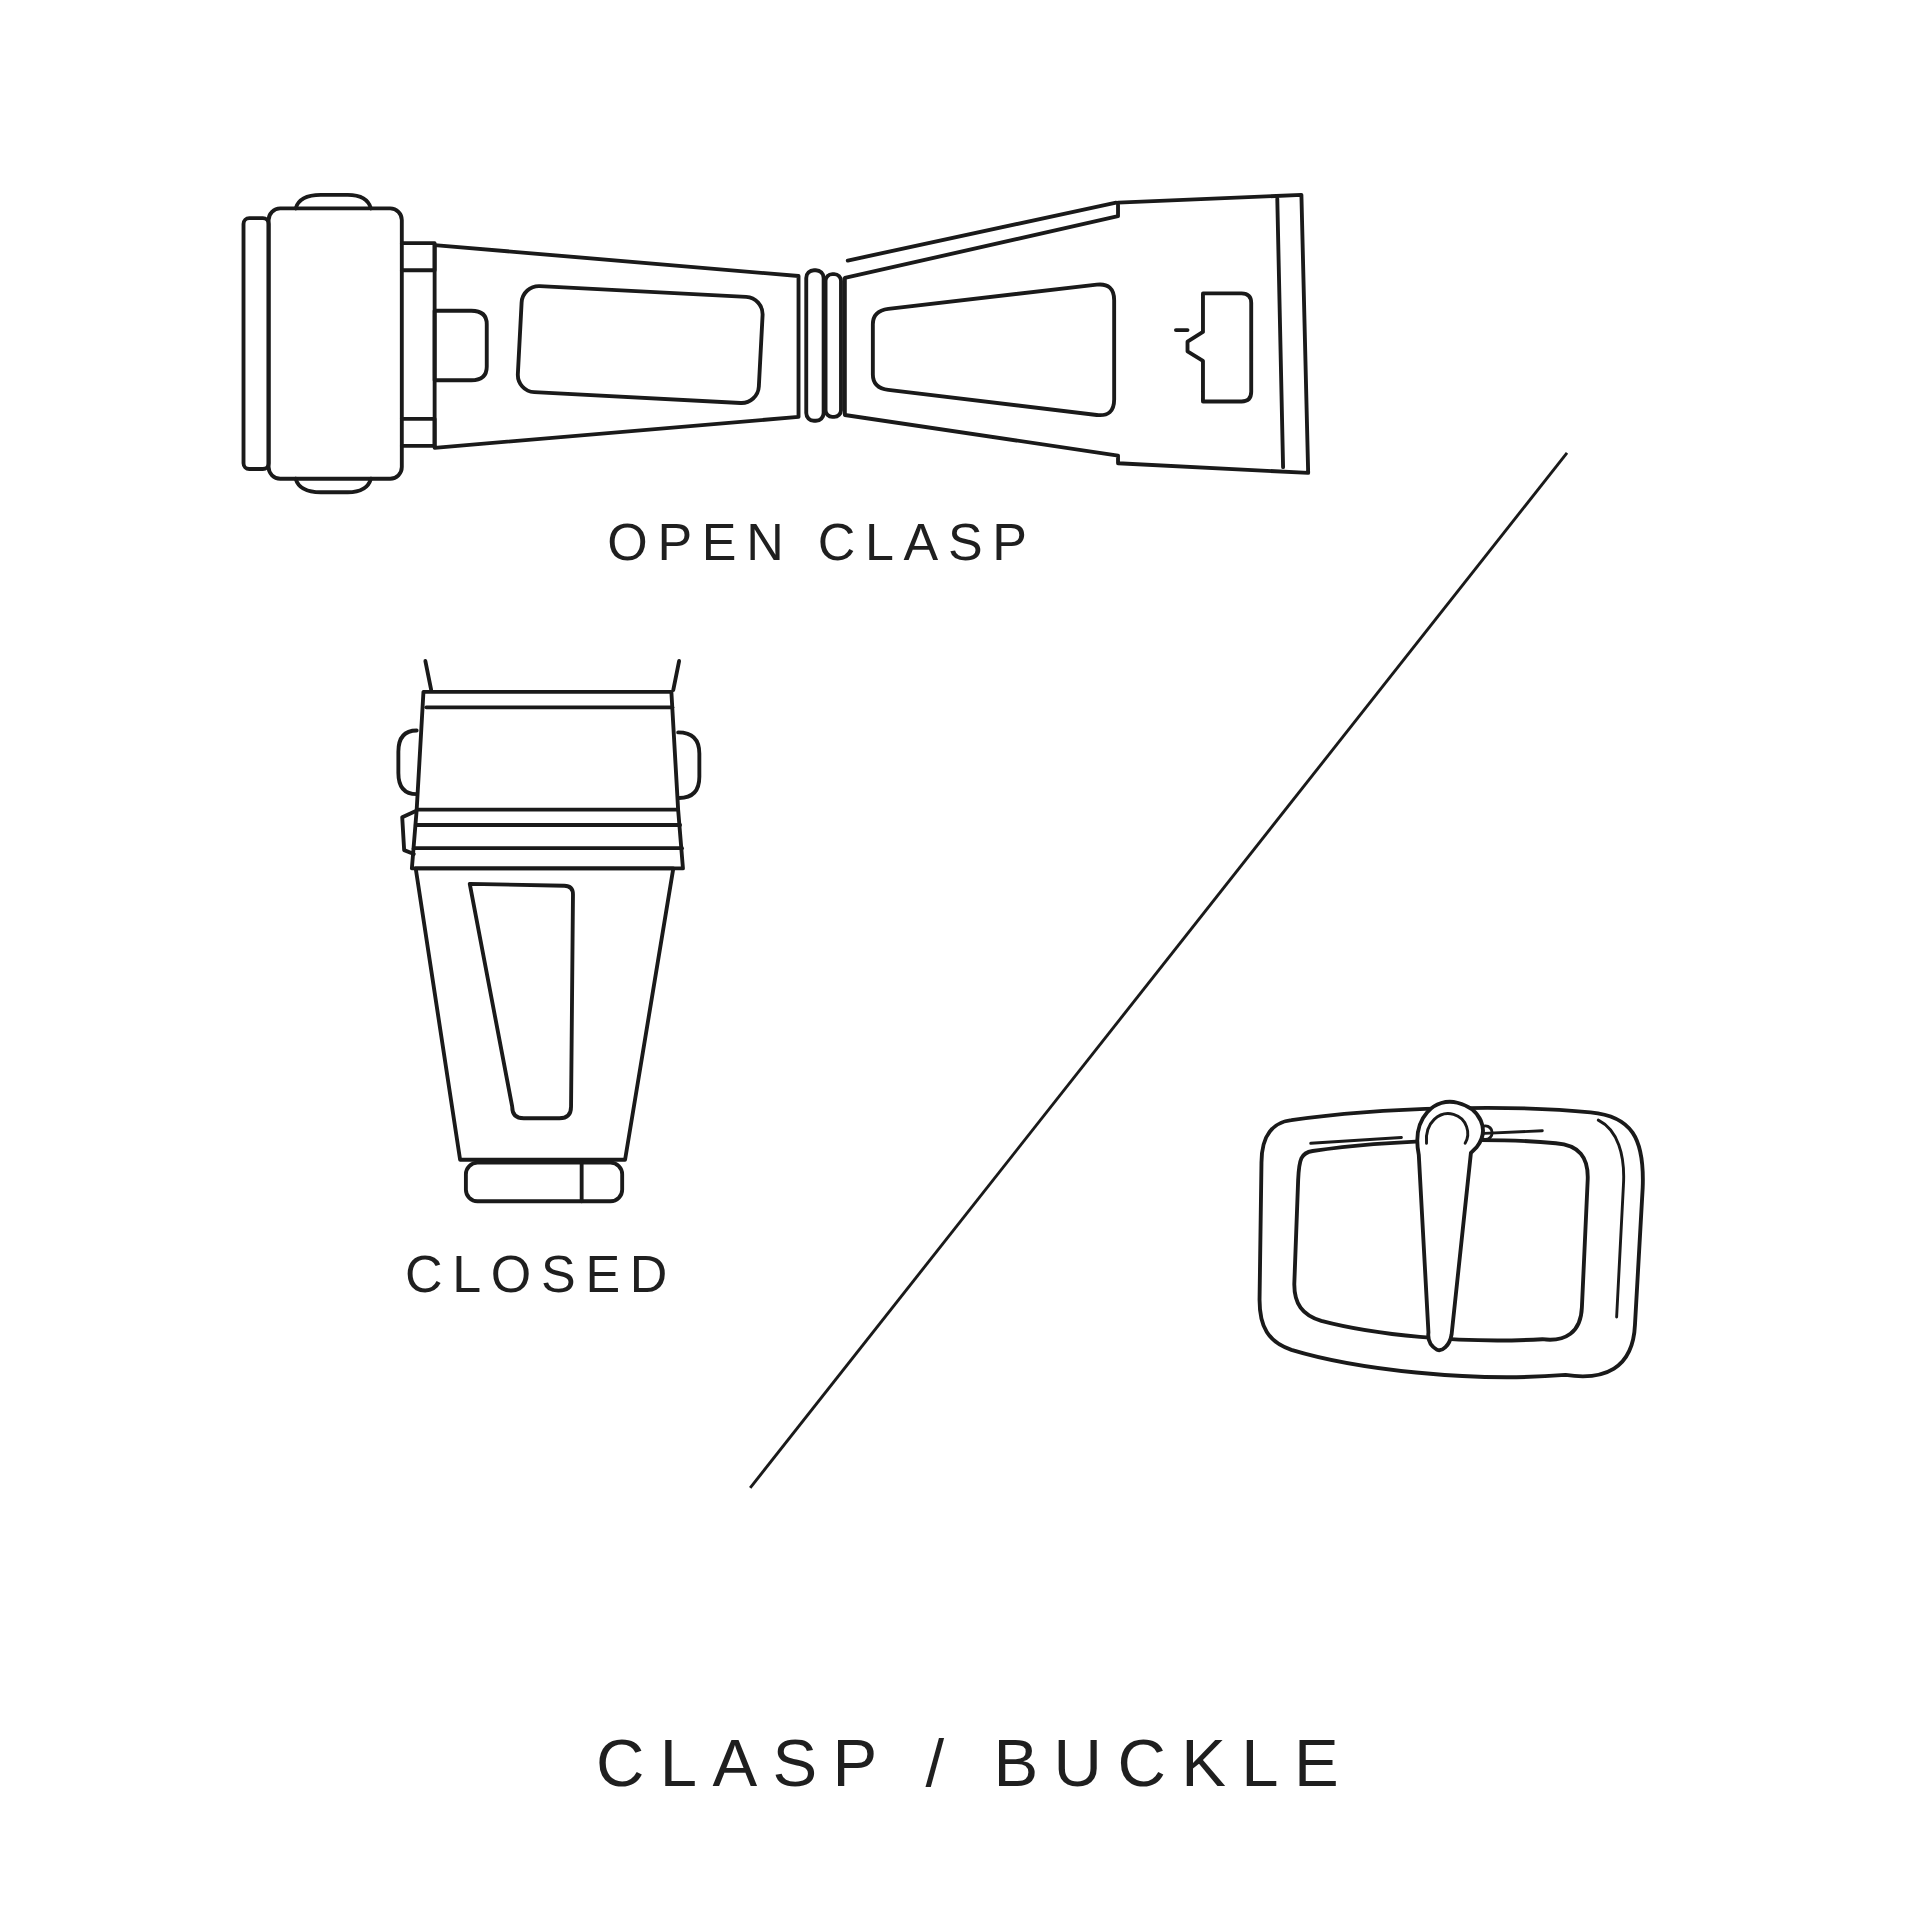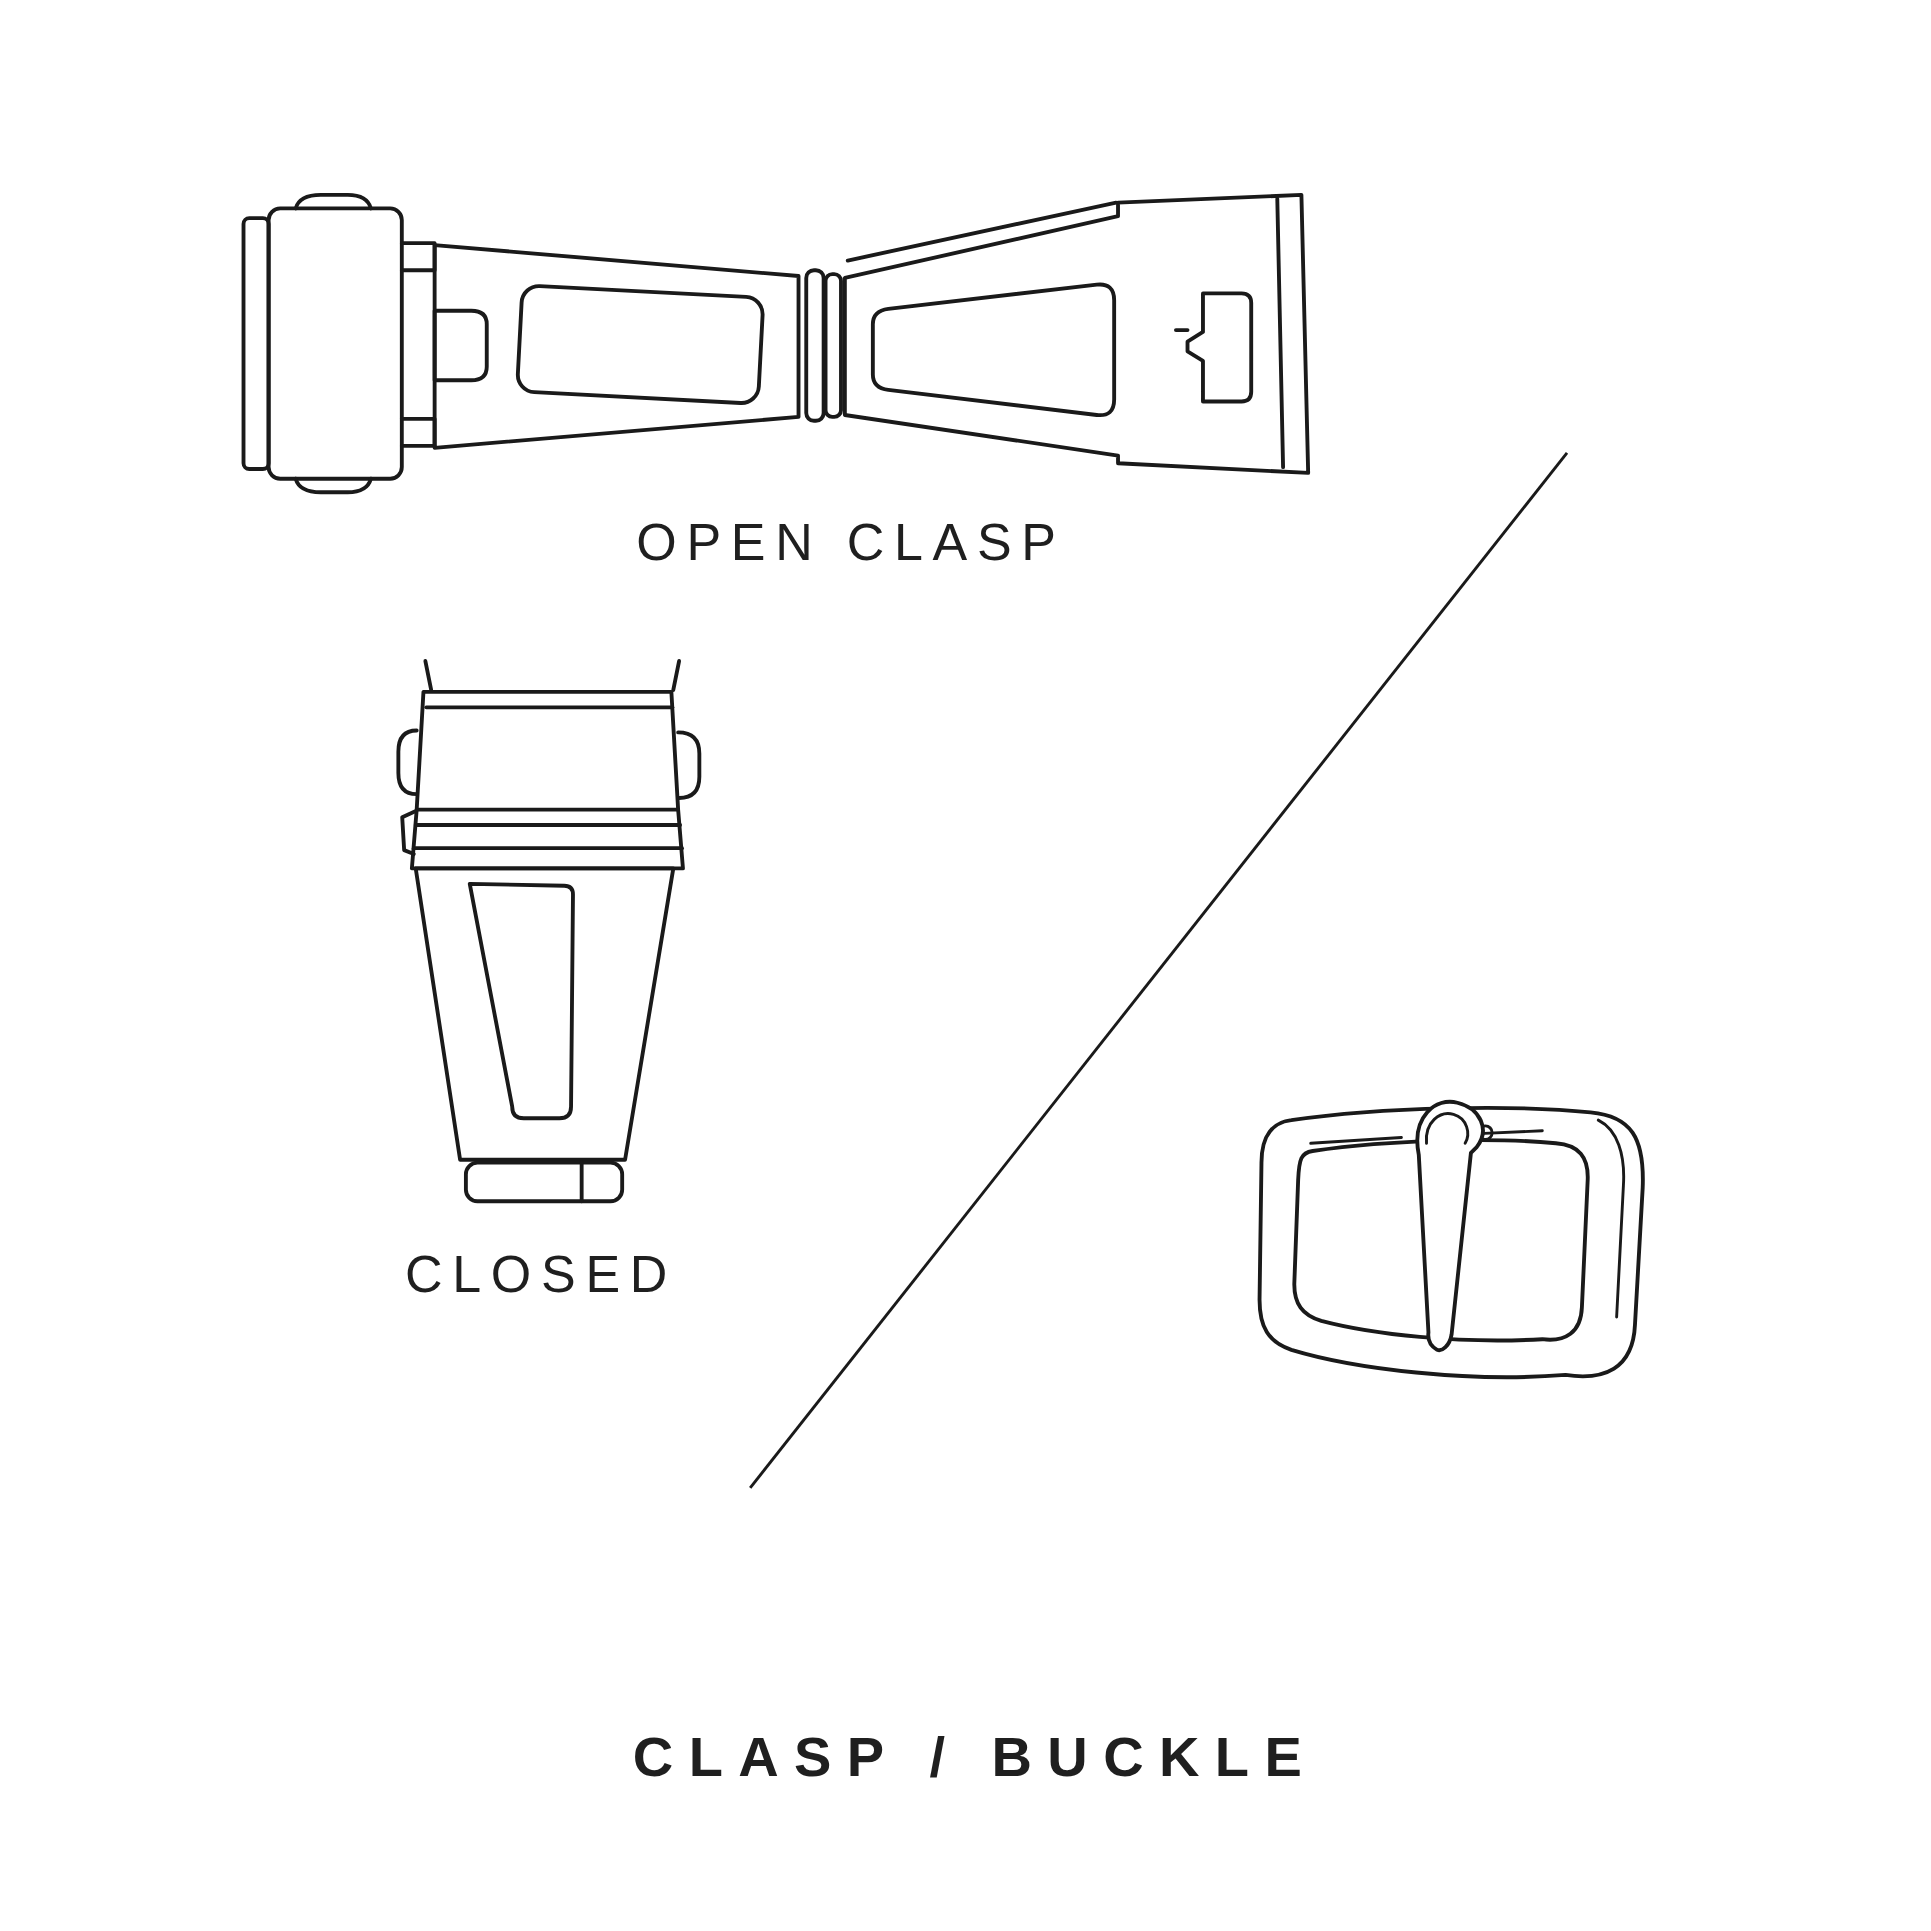--- a/index.html
+++ b/index.html
@@ -27,22 +27,22 @@
     transform: translateX(-50%);
     font-size: 52px;
     font-weight: 400;
     letter-spacing: 9.7px;
     color: #1f1f1f;
     white-space: nowrap;
   }
   .big-title {
     position: absolute;
     transform: translateX(-50%);
-    font-size: 56px;
-    font-weight: 700;
+    font-size: 67px;
+    font-weight: 400;
     letter-spacing: 15.4px;
     color: #1f1f1f;
     white-space: nowrap;
     text-align: center;
   }
   .divider { position: absolute; left: 0; top: 0; }
 </style>
 </head>
 <body style="background: rgb(255, 255, 255);">
 
@@ -73,21 +73,21 @@
       <path d="M640 78 L918 18"></path>
       <path d="M1085 14 L1091 292"></path>
 
       <path d="M682 128 L898 103 Q916 101 916 119 L916 222 Q916 240 898 238 L682 212 Q666 210 666 196 L666 144 Q666 130 682 128 Z"></path>
 
       <path d="M1008 112 L1048 112 Q1058 112 1058 122 L1058 214 Q1058 224 1048 224 L1008 224 L1008 182 L992 172 L992 162 L1008 152 Z"></path>
       <path d="M980 150 L992 150"></path>
     </g>
   </svg>
 
-  <div class="label" style="left:822px; top:512px;margin-left:29px;">OPEN CLASP</div>
+  <div class="label" style="left:822px; top:512px;">OPEN CLASP</div>
 
   <svg class="illus" style="left:381px; top:657px;" width="328" height="555" viewBox="0 0 340 575">
     <g class="stroke">
 
       <path d="M52 34 L46 4"></path>
       <path d="M303 34 L309 4"></path>
 
       <path d="M44 36 L301 36 L308 158 L37 158 Z"></path>
       <path d="M47 52 L302 52"></path>
 

